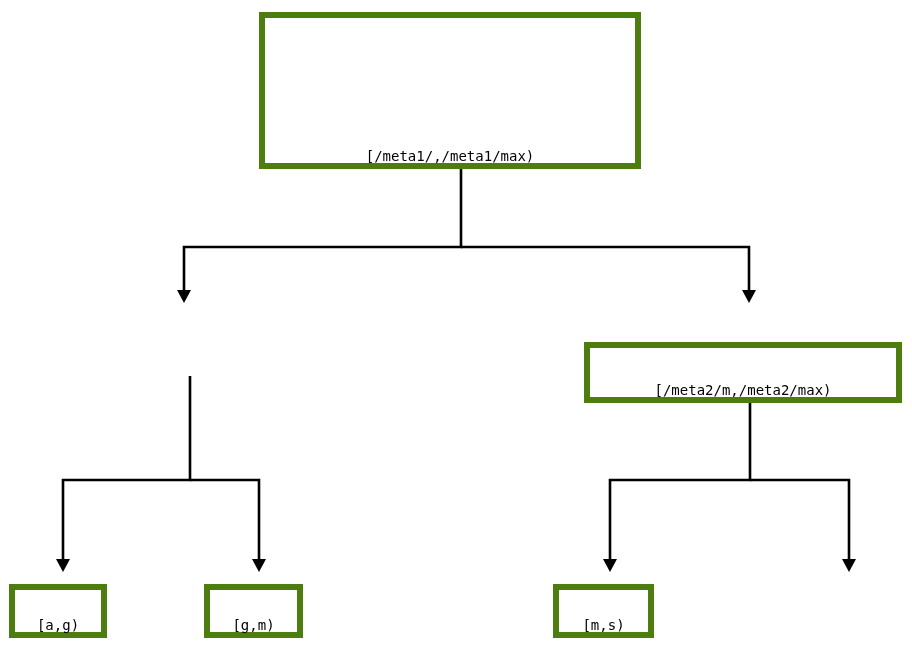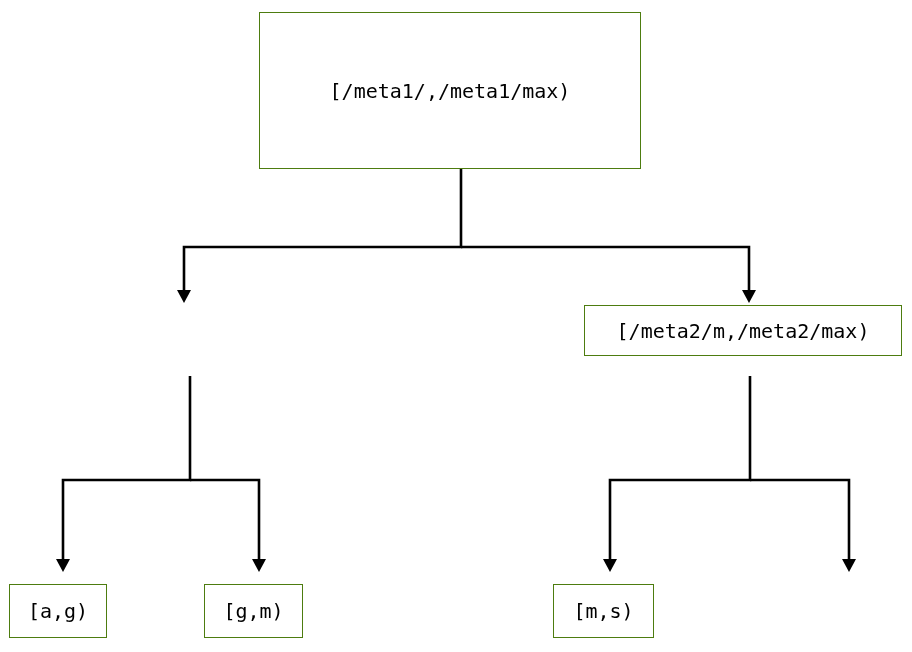--- a/index.html
+++ b/index.html
@@ -21,28 +21,28 @@
   #edge-layer {
     position: absolute;
     left: 0;
     top: 0;
     width: 912px;
     height: 652px;
   }
   .node-box {
     position: absolute;
     box-sizing: border-box;
-    border: 1px solid #4d7c0f;
+    border: 6px solid #4d7c0f;
     background: #ffffff;
     display: flex;
-    align-items: center;
+    align-items: flex-end;
     justify-content: center;
     color: #000000;
     font-family: "DejaVu Sans Mono", "Liberation Mono", monospace;
-    font-size: 20px;
+    font-size: 14px;
     line-height: 1;
     letter-spacing: 0px;
     white-space: nowrap;
     z-index: 2;
   }
   .node-label {
     display: block;
     color: #000000;
   }
   
@@ -54,23 +54,23 @@
   }
   
   #node-meta2-low {
     left: 21px;
     top: 324px;
     width: 327px;
     height: 51px;
   }
   #node-meta2-high {
     left: 584px;
-    top: 305px;
+    top: 342px;
     width: 318px;
-    height: 51px;
+    height: 61px;
   }
   
   #node-leaf-ag {
     left: 9px;
     top: 584px;
     width: 98px;
     height: 54px;
   }
   #node-leaf-gm {
     left: 204px;

